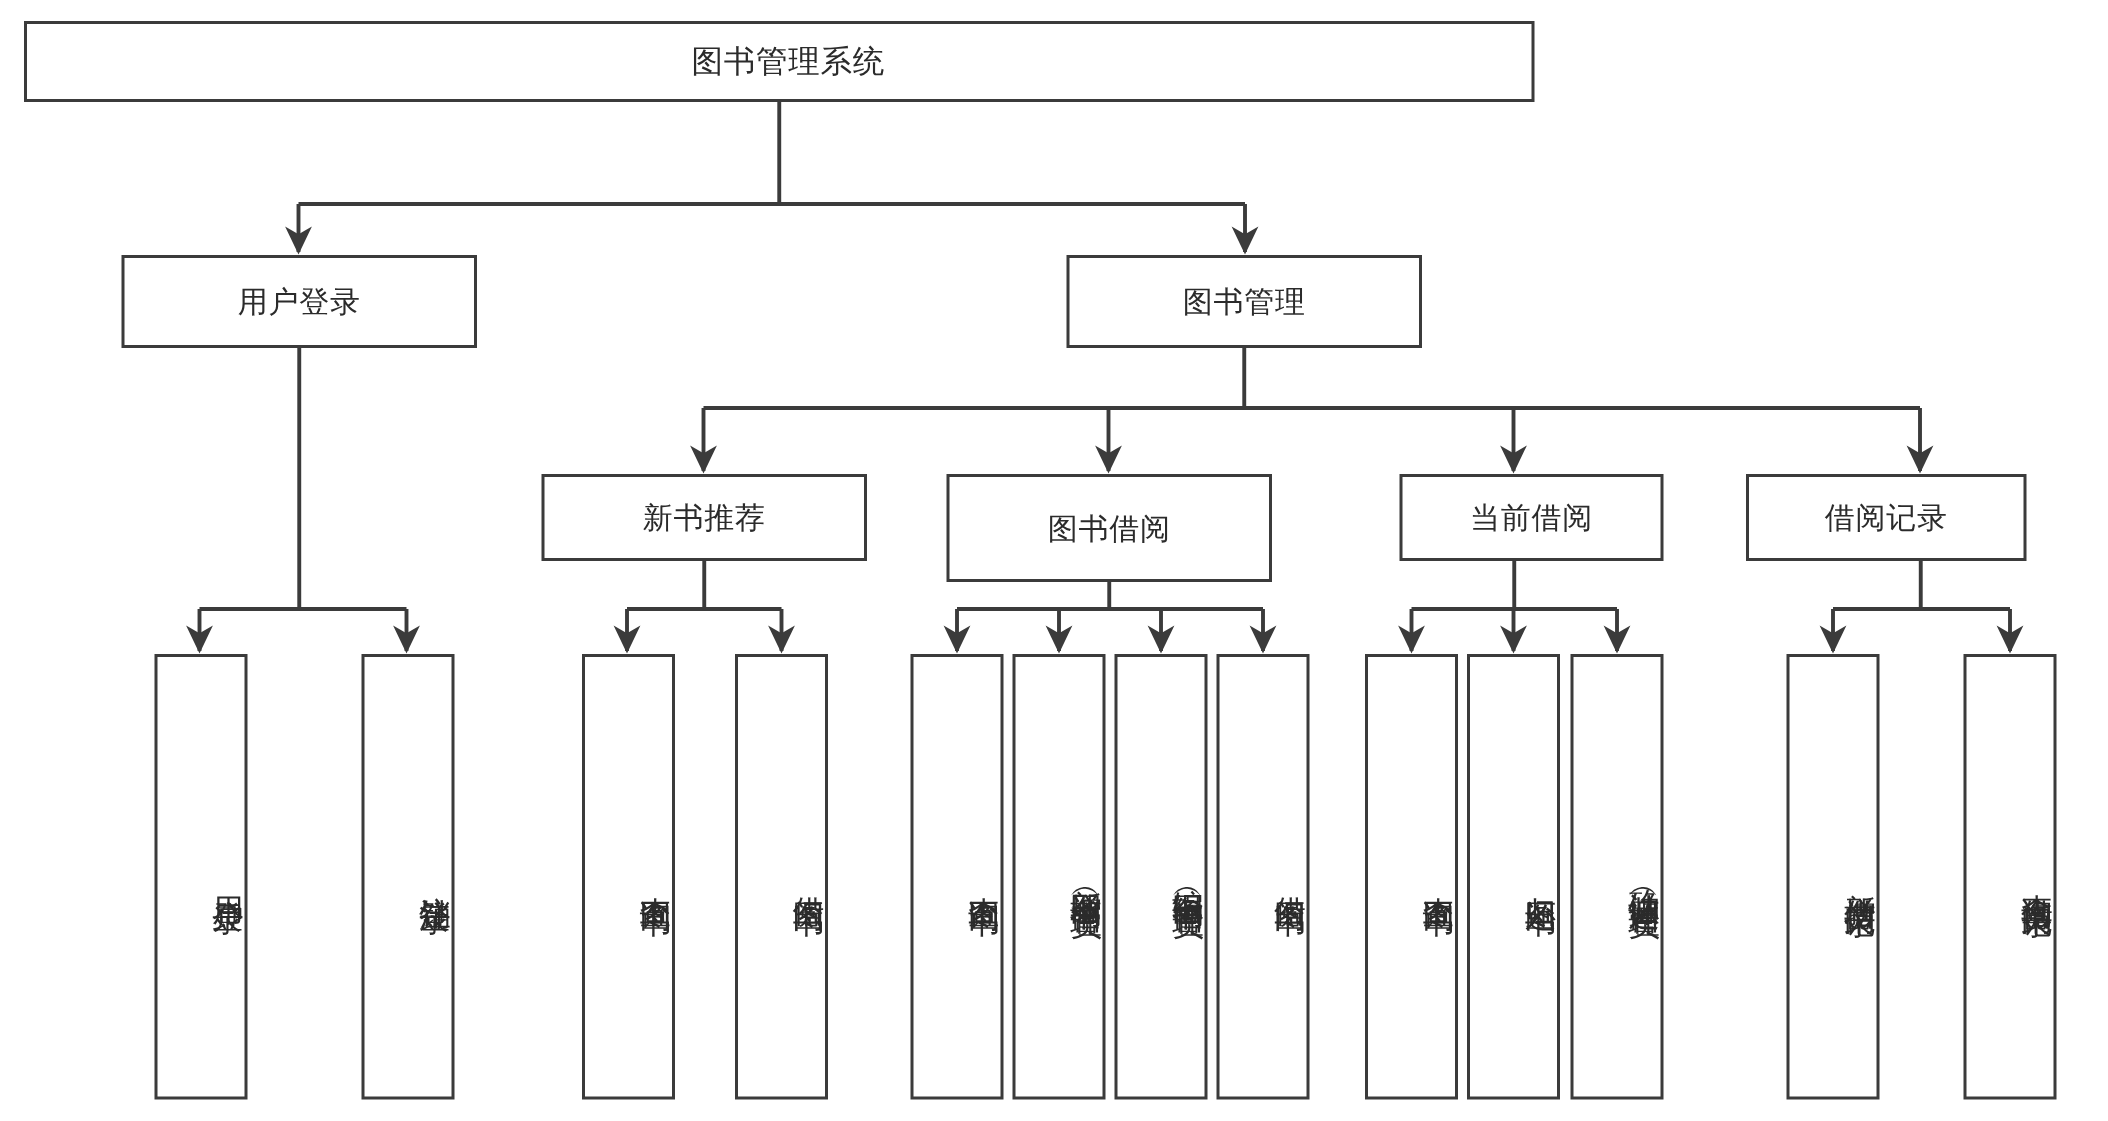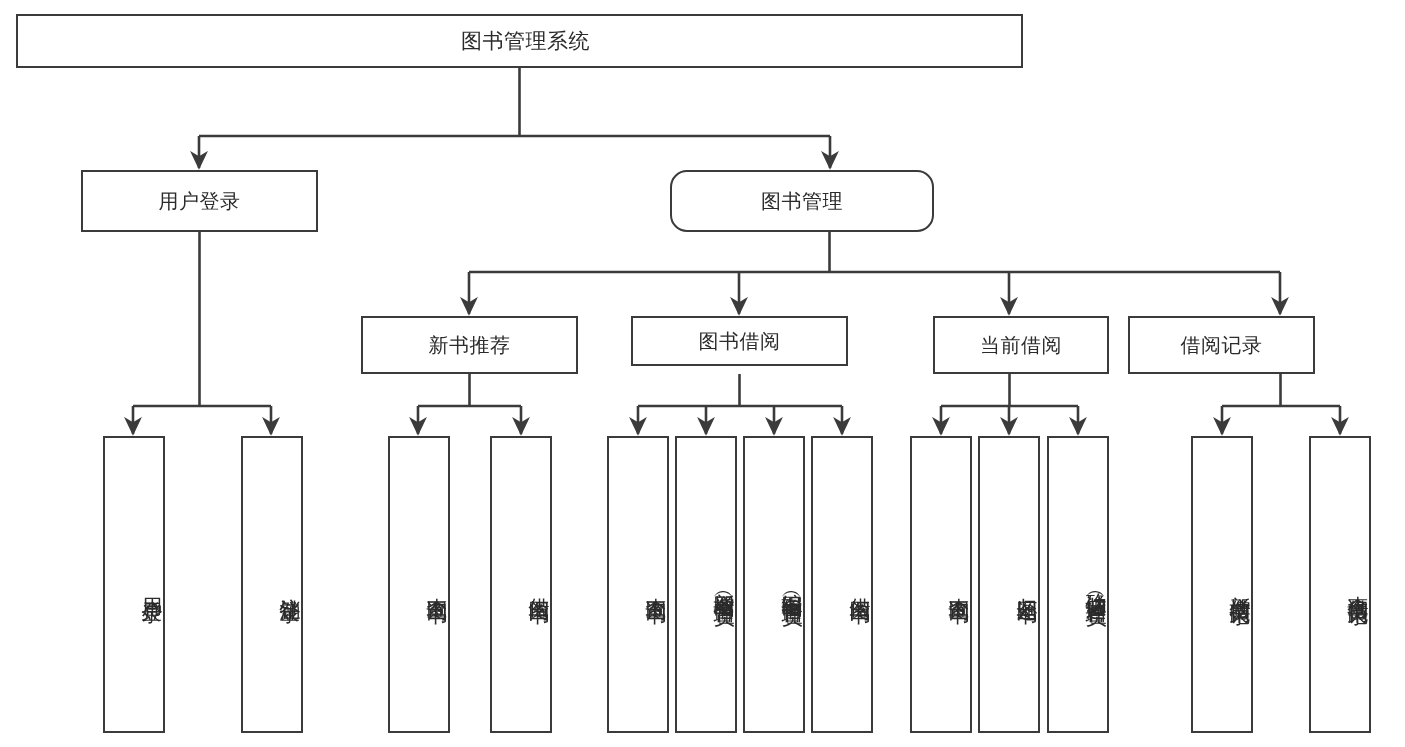--- a/index.html
+++ b/index.html
@@ -111,34 +111,34 @@
     </g>
   </svg>
 
   <div class="node root" style="left:16px;top:14px;width:1007px;height:54px;padding-left:12px;">
     <span>图书管理系统</span>
   </div>
 
   <div class="node lvl2" style="left:81px;top:170px;width:237px;height:62px;">
     <span>用户登录</span>
   </div>
-  <div class="node lvl2" style="left:670px;top:170px;width:264px;height:62px;border-radius:17px;">
+  <div class="node lvl2" style="left:711px;top:170px;width:237px;height:62px;">
     <span>图书管理</span>
   </div>
 
   <div class="node lvl3" style="left:361px;top:316px;width:217px;height:58px;">
     <span>新书推荐</span>
   </div>
-  <div class="node lvl3" style="left:631px;top:316px;width:217px;height:50px;">
+  <div class="node lvl3" style="left:631px;top:316px;width:217px;height:72px;">
     <span>图书借阅</span>
   </div>
   <div class="node lvl3" style="left:933px;top:316px;width:176px;height:58px;font-family:Liberation Mono, monospace;">
     <span>当前借阅</span>
   </div>
-  <div class="node lvl3" style="left:1128px;top:316px;width:187px;height:58px;">
+  <div class="node lvl3" style="left:1164px;top:316px;width:187px;height:58px;">
     <span>借阅记录</span>
   </div>
 
   <div class="node leaf" style="left:103px;top:436px;width:62px;height:297px;">
     <span class="txt">用户登录</span>
   </div>
   <div class="node leaf" style="left:241px;top:436px;width:62px;height:297px;">
     <span class="txt">注销登录</span>
   </div>
 

